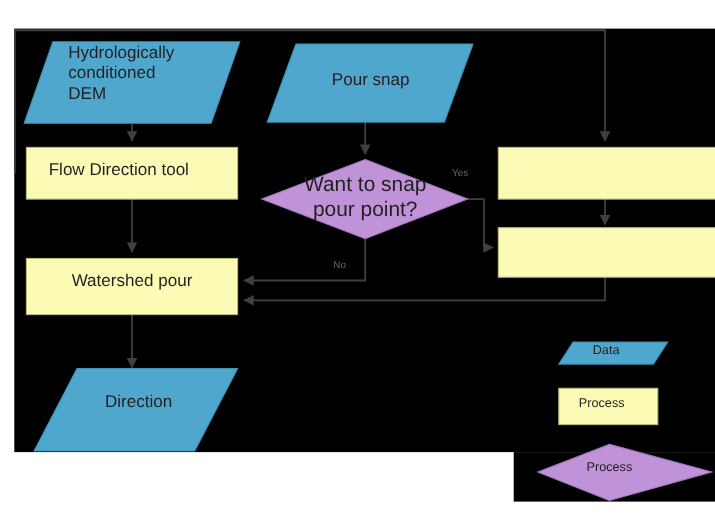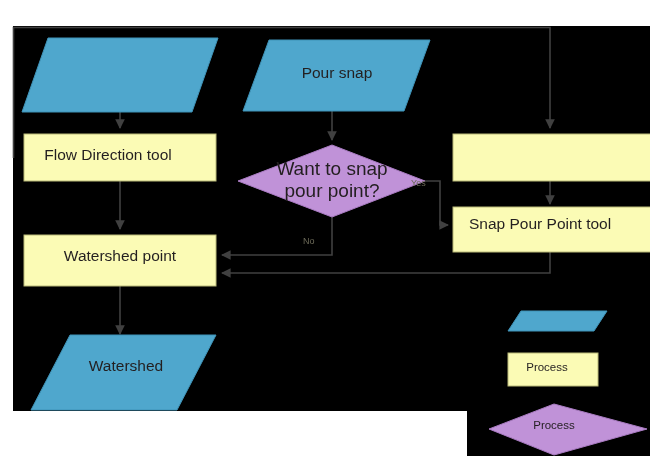--- a/index.html
+++ b/index.html
@@ -89,21 +89,20 @@
     width: 176px;
     font-size: 15.5px;
     text-align: center;
   }
   .lbl-yes {
     left: 411px;
     top: 152px;
     font-size: 9px;
     color: #6c6a58;
     text-align: center;
-    margin-top: 26px;
   }
   .lbl-no {
     left: 303px;
     top: 224px;
     font-size: 9px;
     color: #6c6a58;
     text-align: center;
     margin-top: 12px;
   }
   .lbl-legend-data {
@@ -186,37 +185,40 @@
 
     <g>
       <polygon points="521,311 607,311 594,331 508,331" fill="#4fa7cd" stroke="#3f93b8" stroke-width="1"></polygon>
 
       <rect x="508" y="353" width="90" height="33" fill="#fbfbb5" stroke="#b9b978" stroke-width="1"></rect>
 
       <polygon points="554,404 647,429 554,455 489,429" fill="#c092d8" stroke="#a97bc2" stroke-width="1"></polygon>
     </g>
   </svg>
 
+  <div class="node-label lbl-dem">Hydrologically
+conditioned
+DEM</div>
 
   <div class="node-label lbl-pour">Pour snap</div>
 
   <div class="node-label lbl-flowdir">Flow Direction tool</div>
 
 
   <div class="node-label lbl-decision">Want to snap
 pour point?</div>
 
-  <div class="node-label lbl-snap">Snap Pour Point tool</div>
-
-  <div class="node-label lbl-wstool">Watershed point</div>
-
-  <div class="node-label lbl-watershed">Watershed</div>
+
+  <div class="node-label lbl-wstool">Watershed pour</div>
+
+  <div class="node-label lbl-watershed">Direction</div>
 
   <div class="node-label lbl-yes">Yes</div>
 
   <div class="node-label lbl-no">No</div>
 
+  <div class="node-label lbl-legend-data">Data</div>
 
   <div class="node-label lbl-legend-process">Process</div>
 
   <div class="node-label lbl-legend-decision">Process</div>
 
 </div>
 
 </body></html>

